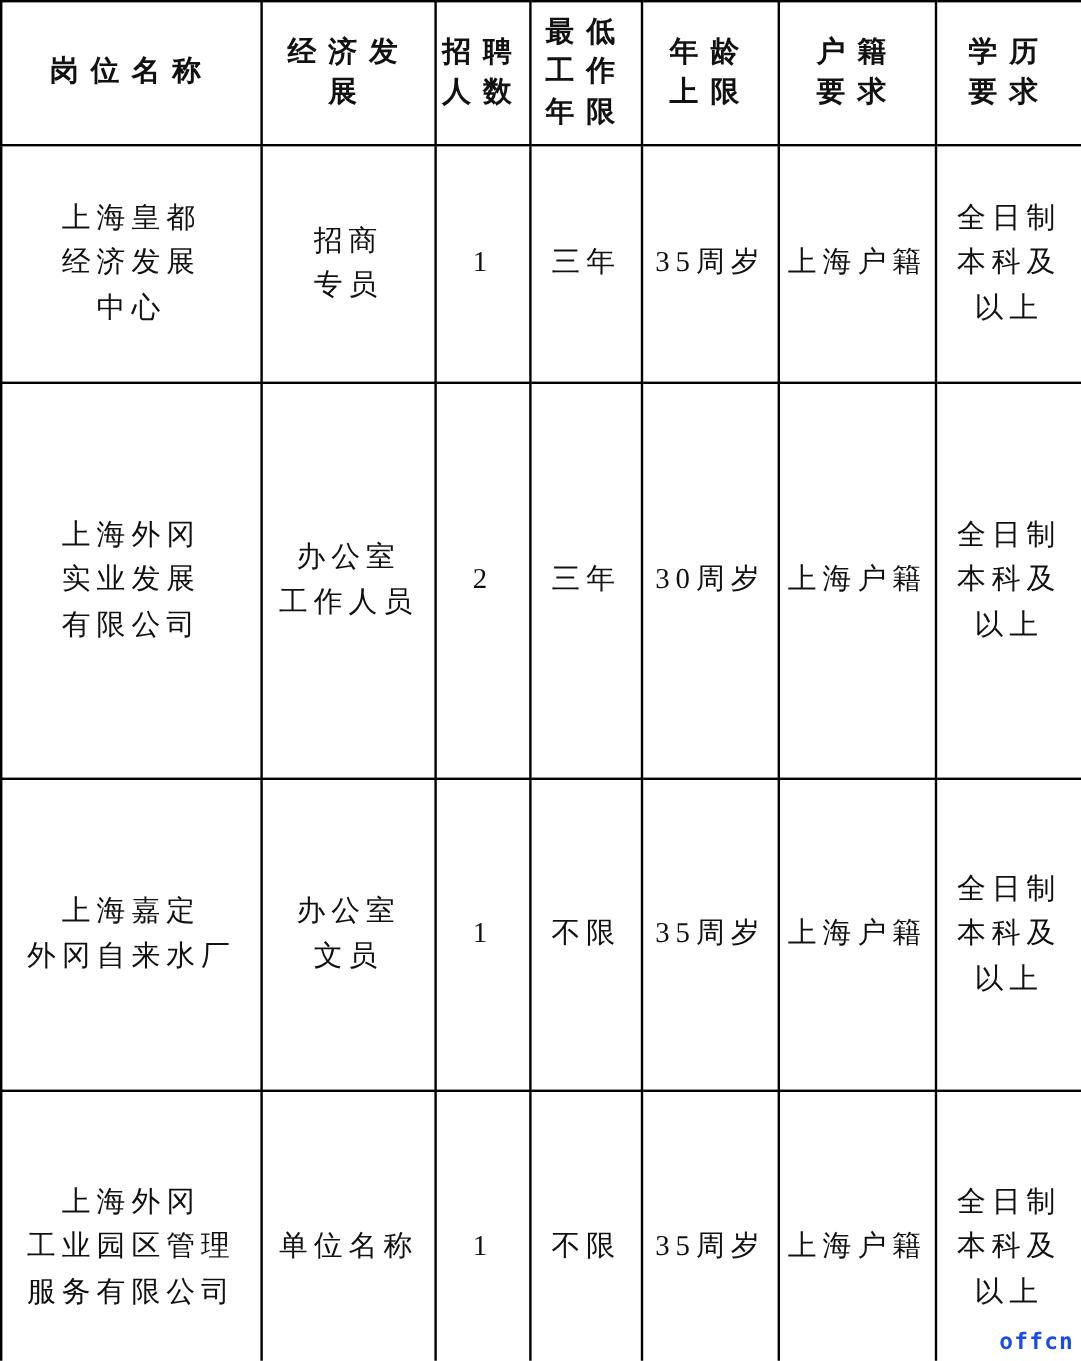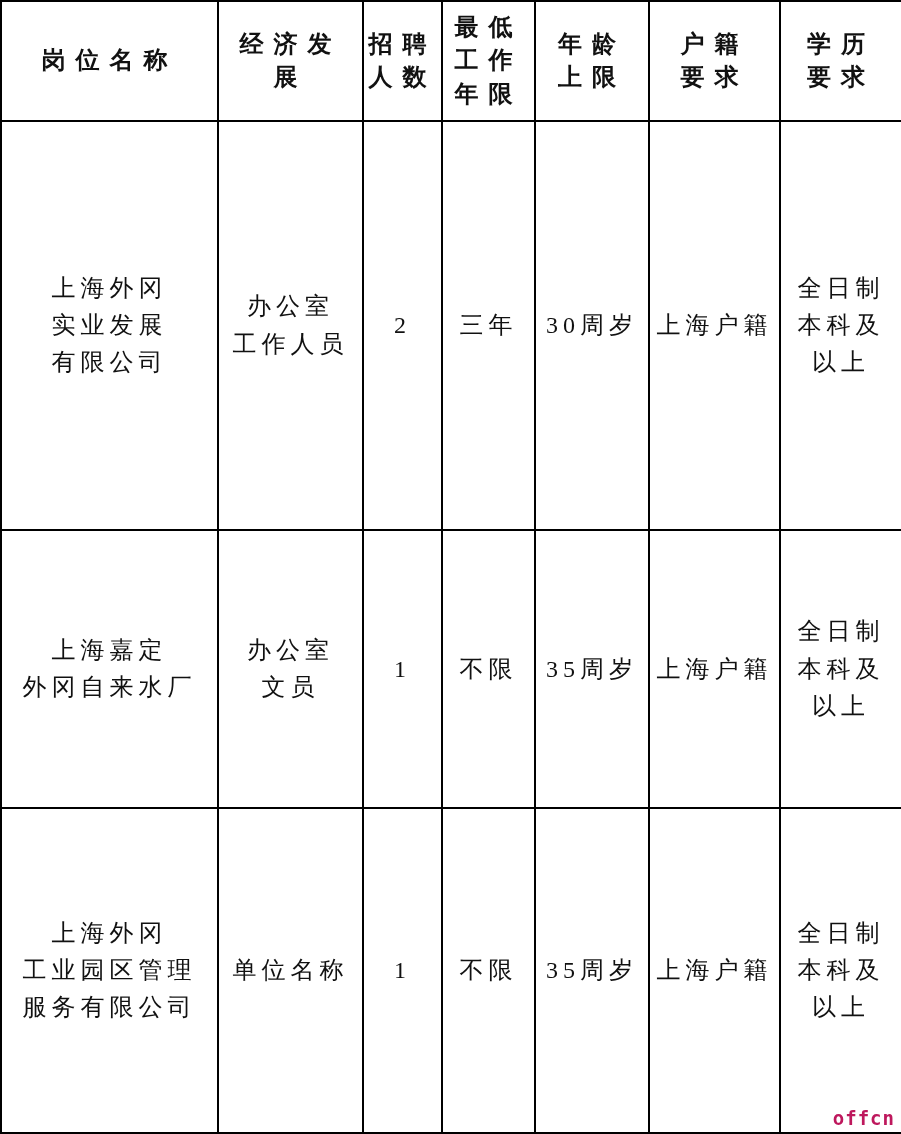--- a/index.html
+++ b/index.html
@@ -80,35 +80,49 @@
 年限</th>
         <th>年龄
 上限</th>
         <th>户籍
 要求</th>
         <th>学历
 要求</th>
       </tr>
     </thead>
     <tbody>
+      <tr style="height:198px">
+        <td>上海皇都
+经济发展
+中心</td>
+        <td>招商
+专员</td>
+        <td>1</td>
+        <td>三年</td>
+        <td>35周岁</td>
+        <td>上海户籍</td>
+        <td>全日制
+本科及
+以上</td>
+      </tr>
       <tr style="height:330px">
         <td>上海外冈
 实业发展
 有限公司</td>
         <td>办公室
 工作人员</td>
         <td>2</td>
         <td>三年</td>
         <td>30周岁</td>
         <td>上海户籍</td>
         <td>全日制
 本科及
 以上</td>
       </tr>
-      <tr style="height:224px">
+      <tr style="height:260px">
         <td>上海嘉定
 外冈自来水厂</td>
         <td>办公室
 文员</td>
         <td>1</td>
         <td>不限</td>
         <td>35周岁</td>
         <td>上海户籍</td>
         <td>全日制
 本科及
@@ -123,15 +137,15 @@
         <td>不限</td>
         <td>35周岁</td>
         <td>上海户籍</td>
         <td>全日制
 本科及
 以上</td>
       </tr>
     </tbody>
   </table>
 
-  <div class="watermark" style="color: #be185d; text-align: right;">offcn</div>
+  <div class="watermark" style="color: #1d4ed8; text-align: right;">offcn</div>
 
 </div>
 
 </body></html>

